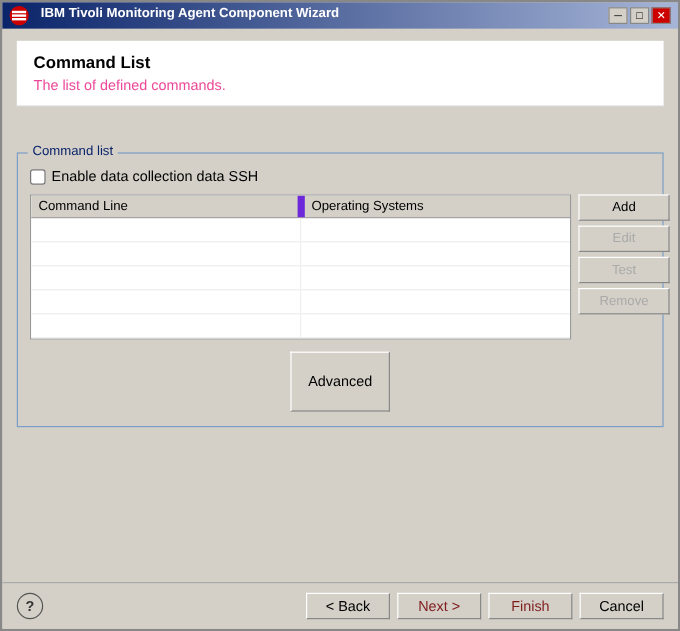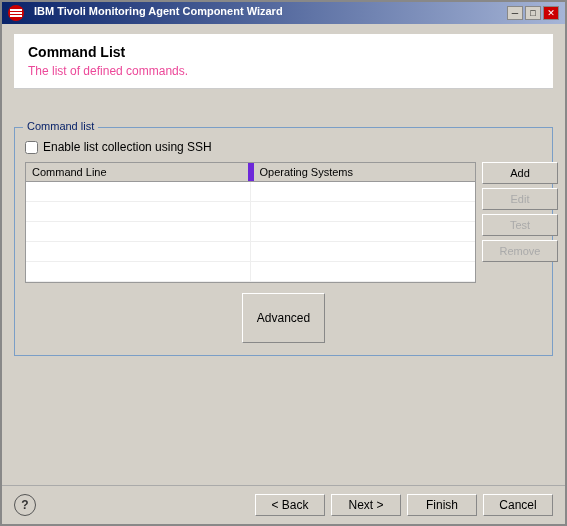--- a/index.html
+++ b/index.html
@@ -278,21 +278,21 @@
       background: #d4d0c8;
       border: 1px solid #888;
       border-top-color: #fff;
       border-left-color: #fff;
       font-size: 12px;
       cursor: pointer;
       min-width: 70px;
     }
 
     .footer-btn.disabled {
-      color: #000000;
+      color: #7f1d1d;
       cursor: default;
     }
 
     .page-header-area {
       background: white;
       border-bottom: 1px solid #ccc;
       padding: 10px 14px;
       margin-bottom: 10px;
     }
   </style>
@@ -324,21 +324,21 @@
     <div class="page-header-area">
       <div class="page-title">Command List</div>
       <div class="page-subtitle">The list of defined commands.</div>
     </div>
 
     <div class="group-box">
       <span class="group-box-legend">Command list</span>
 
       <div class="checkbox-row">
         <input type="checkbox" id="ssh-checkbox" style="">
-        <label for="ssh-checkbox">Enable list collection using SSH</label>
+        <label for="ssh-checkbox">Enable data collection data SSH</label>
       </div>
 
       <div class="table-area">
         <div class="table-wrapper">
           <div class="table-header">
             <div class="table-header-cell">Command Line</div>
             <div class="table-header-cell">Operating Systems</div>
           </div>
           <div class="table-body">
             <div class="table-row">

